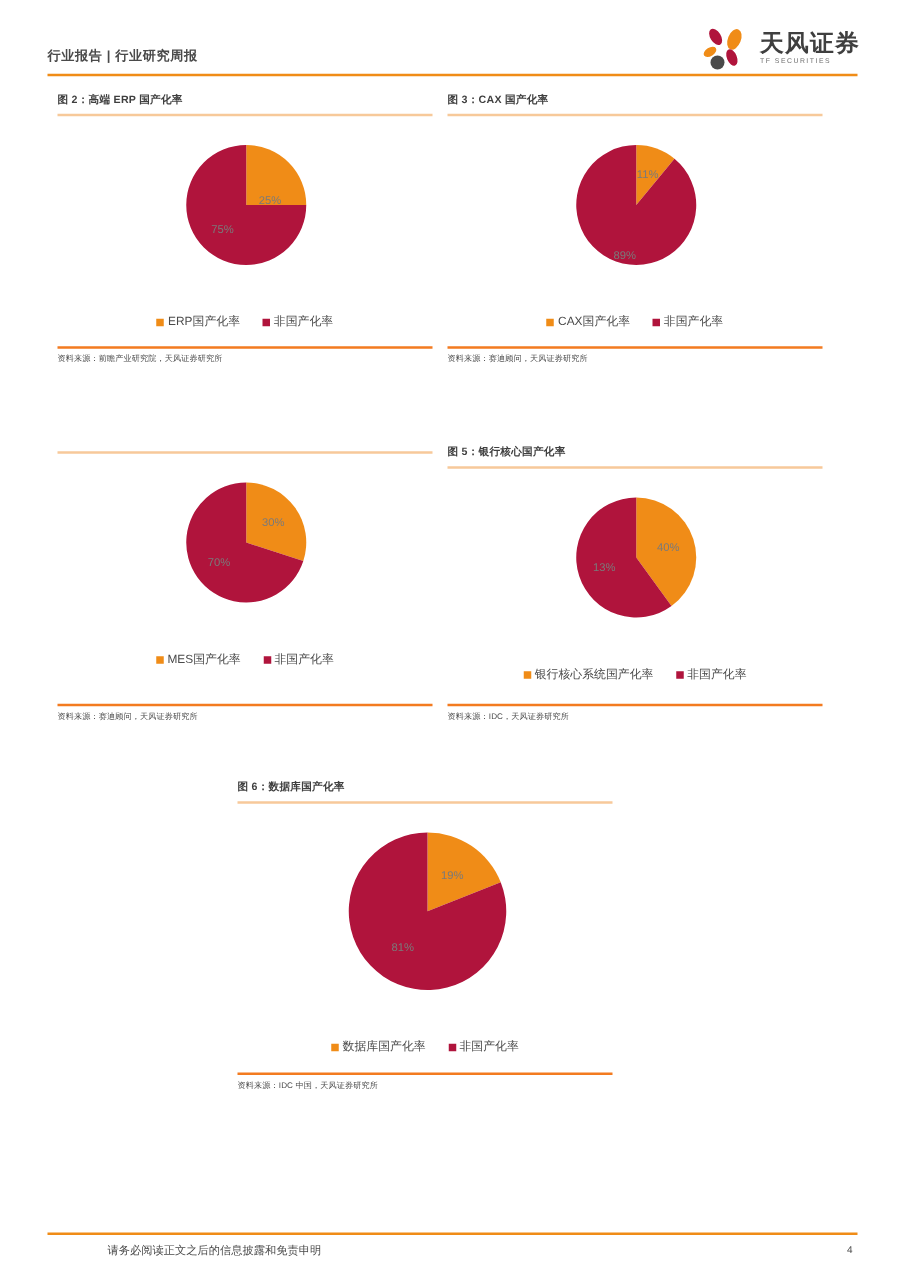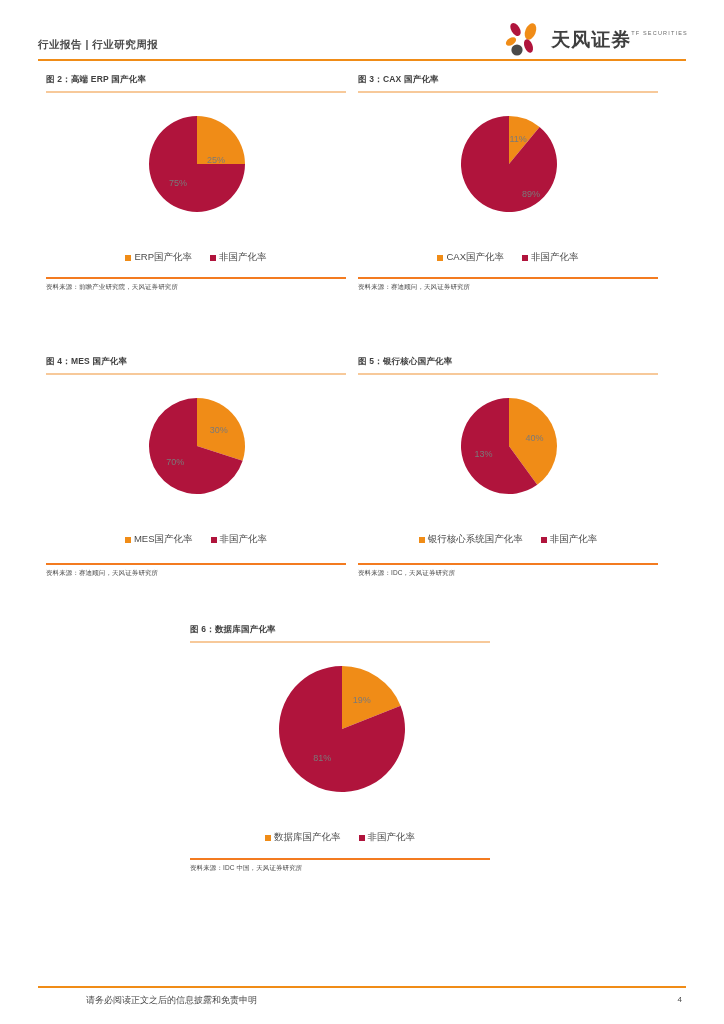--- a/index.html
+++ b/index.html
@@ -49,21 +49,21 @@
     right: 36px;
     top: 20px;
     height: 40px;
     display: flex;
     align-items: center;
     gap: 6px;
   }
   .logo-mark { width: 42px; height: 38px; display:block; }
   .logo-text-wrap {
     display: flex;
-    flex-direction: row;
+    flex-direction: column;
     align-items: flex-start;
     justify-content: center;
   }
   .logo-cn {
     font-size: 19px;
     font-weight: bold;
     color: #3f3f3f;
     letter-spacing: 1px;
     line-height: 1.05;
   }
@@ -228,40 +228,39 @@
   <div class="panel-title">图 3：CAX 国产化率</div>
   <div class="panel-title-rule"></div>
   <div class="panel-body" style="height:170px;">
     <div class="pie-wrap" style="left:102px; top:22px;">
       <div class="pie" id="pie-fig3" style="width: 98px; height: 98px;">
           <svg width="98" height="98" viewBox="0 0 98 98">
             <path d="M 49 49 L 49.00 1.00 A 48 48 0 0 1 79.60 12.02 Z" fill="#F08C17"></path>
             <path d="M 49 49 L 79.60 12.02 A 48 48 0 1 1 49.00 1.00 Z" fill="#B0143C"></path>
           </svg>
           <div class="slice-label" style="left: 58.1px; top: 23.7px;">11%</div>
-          <div class="slice-label" style="left: 39.9px; top: 79px; margin-left: 31px;">89%</div>
+          <div class="slice-label" style="left: 39.9px; top: 89px;">89%</div>
         </div>
     </div>
     <div class="legend" style="top:158px; left:0;">
       <div class="legend-item">
         <span class="legend-swatch" style="background:#F08C17"></span>
         <span class="legend-text">CAX国产化率</span>
       </div>
       <div class="legend-item">
         <span class="legend-swatch" style="background:#B0143C"></span>
         <span class="legend-text">非国产化率</span>
       </div>
     </div>
   </div>
   <div class="panel-bottom-rule" style="top:203px;"></div>
   <div class="panel-source" style="top:209px; left:0;">资料来源：赛迪顾问，天风证券研究所</div>
 </div>
 
 <div class="panel" style="left:46px; top:356px; width:300px;">
-  <div class="panel-title">图 4：MES 国产化率</div>
   <div class="panel-title-rule"></div>
   <div class="panel-body" style="height:170px;">
     <div class="pie-wrap" style="left:102px; top:22px;">
       <div class="pie" id="pie-fig4" style="width: 98px; height: 98px;">
           <svg width="98" height="98" viewBox="0 0 98 98">
             <path d="M 49 49 L 49.00 1.00 A 48 48 0 0 1 94.65 63.83 Z" fill="#F08C17"></path>
             <path d="M 49 49 L 94.65 63.83 A 48 48 0 1 1 49.00 1.00 Z" fill="#B0143C"></path>
           </svg>
           <div class="slice-label" style="left: 70.7px; top: 33.2px;">30%</div>
           <div class="slice-label" style="left: 27.3px; top: 64.8px;">70%</div>

